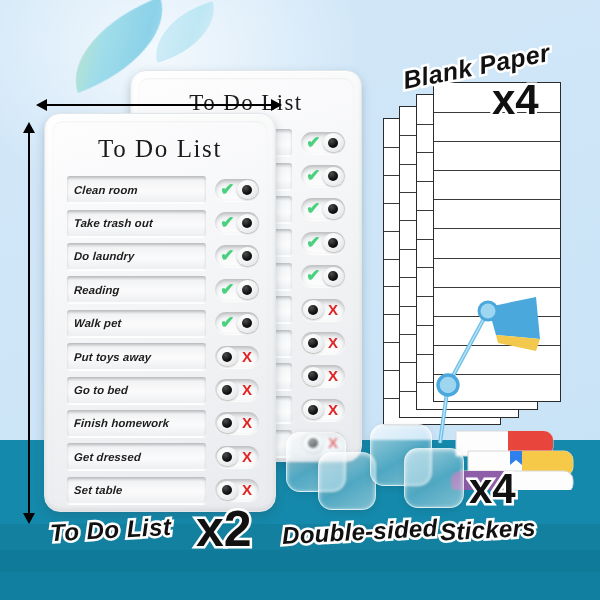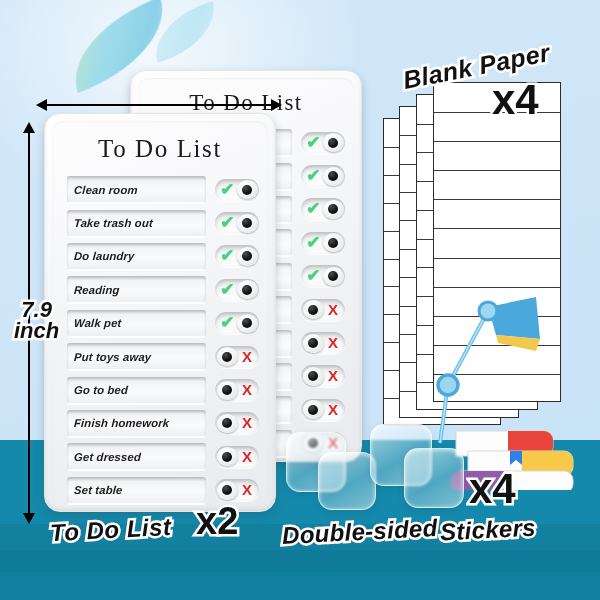--- a/index.html
+++ b/index.html
@@ -219,21 +219,21 @@
     left:402px; top:52px;
     font-size:25px; font-style:italic;
     transform:rotate(-11deg);
     letter-spacing:.4px;
   }
   .lbl-x4-paper{ left:492px; top:76px; font-size:42px; -webkit-text-stroke:5px #fff; }
   .lbl-todo{
     left:50px; top:516px; font-size:24px; font-style:italic;
     transform:rotate(-3deg); letter-spacing:.5px;
   }
-  .lbl-x2{ left:196px; top:500px; font-size:38px; }
+  .lbl-x2{ left:196px; top:500px; font-size:50px; }
   .lbl-double{
     left:282px; top:518px; font-size:24px; font-style:italic;
     transform:rotate(-3deg); letter-spacing:.3px;
   }
   .lbl-stickers{
     left:440px; top:516px; font-size:24px; font-style:italic;
     transform:rotate(-3deg); letter-spacing:.3px;
   }
   .lbl-x4-stick{ left:469px; top:465px; font-size:42px; }
 </style>
@@ -525,24 +525,20 @@
     <div class="ah-l"></div>
     <div class="line"></div>
     <div class="ah-r"></div>
   </div>
 
   <div class="dim-v">
     <div class="ah-t"></div>
     <div class="line"></div>
     <div class="ah-b"></div>
   </div>
-  <div class="dim-v-label olabel">
-    <div>7.9</div>
-    <div>inch</div>
-  </div>
 
   <div class="sticker s1"></div>
   <div class="sticker s2"></div>
   <div class="sticker s3"></div>
   <div class="sticker s4"></div>
 
   <div class="olabel lbl-blank">Blank Paper</div>
   <div class="olabel lbl-x4-paper">x4</div>
   <div class="olabel lbl-todo">To Do List</div>
   <div class="olabel lbl-x2">x2</div>

